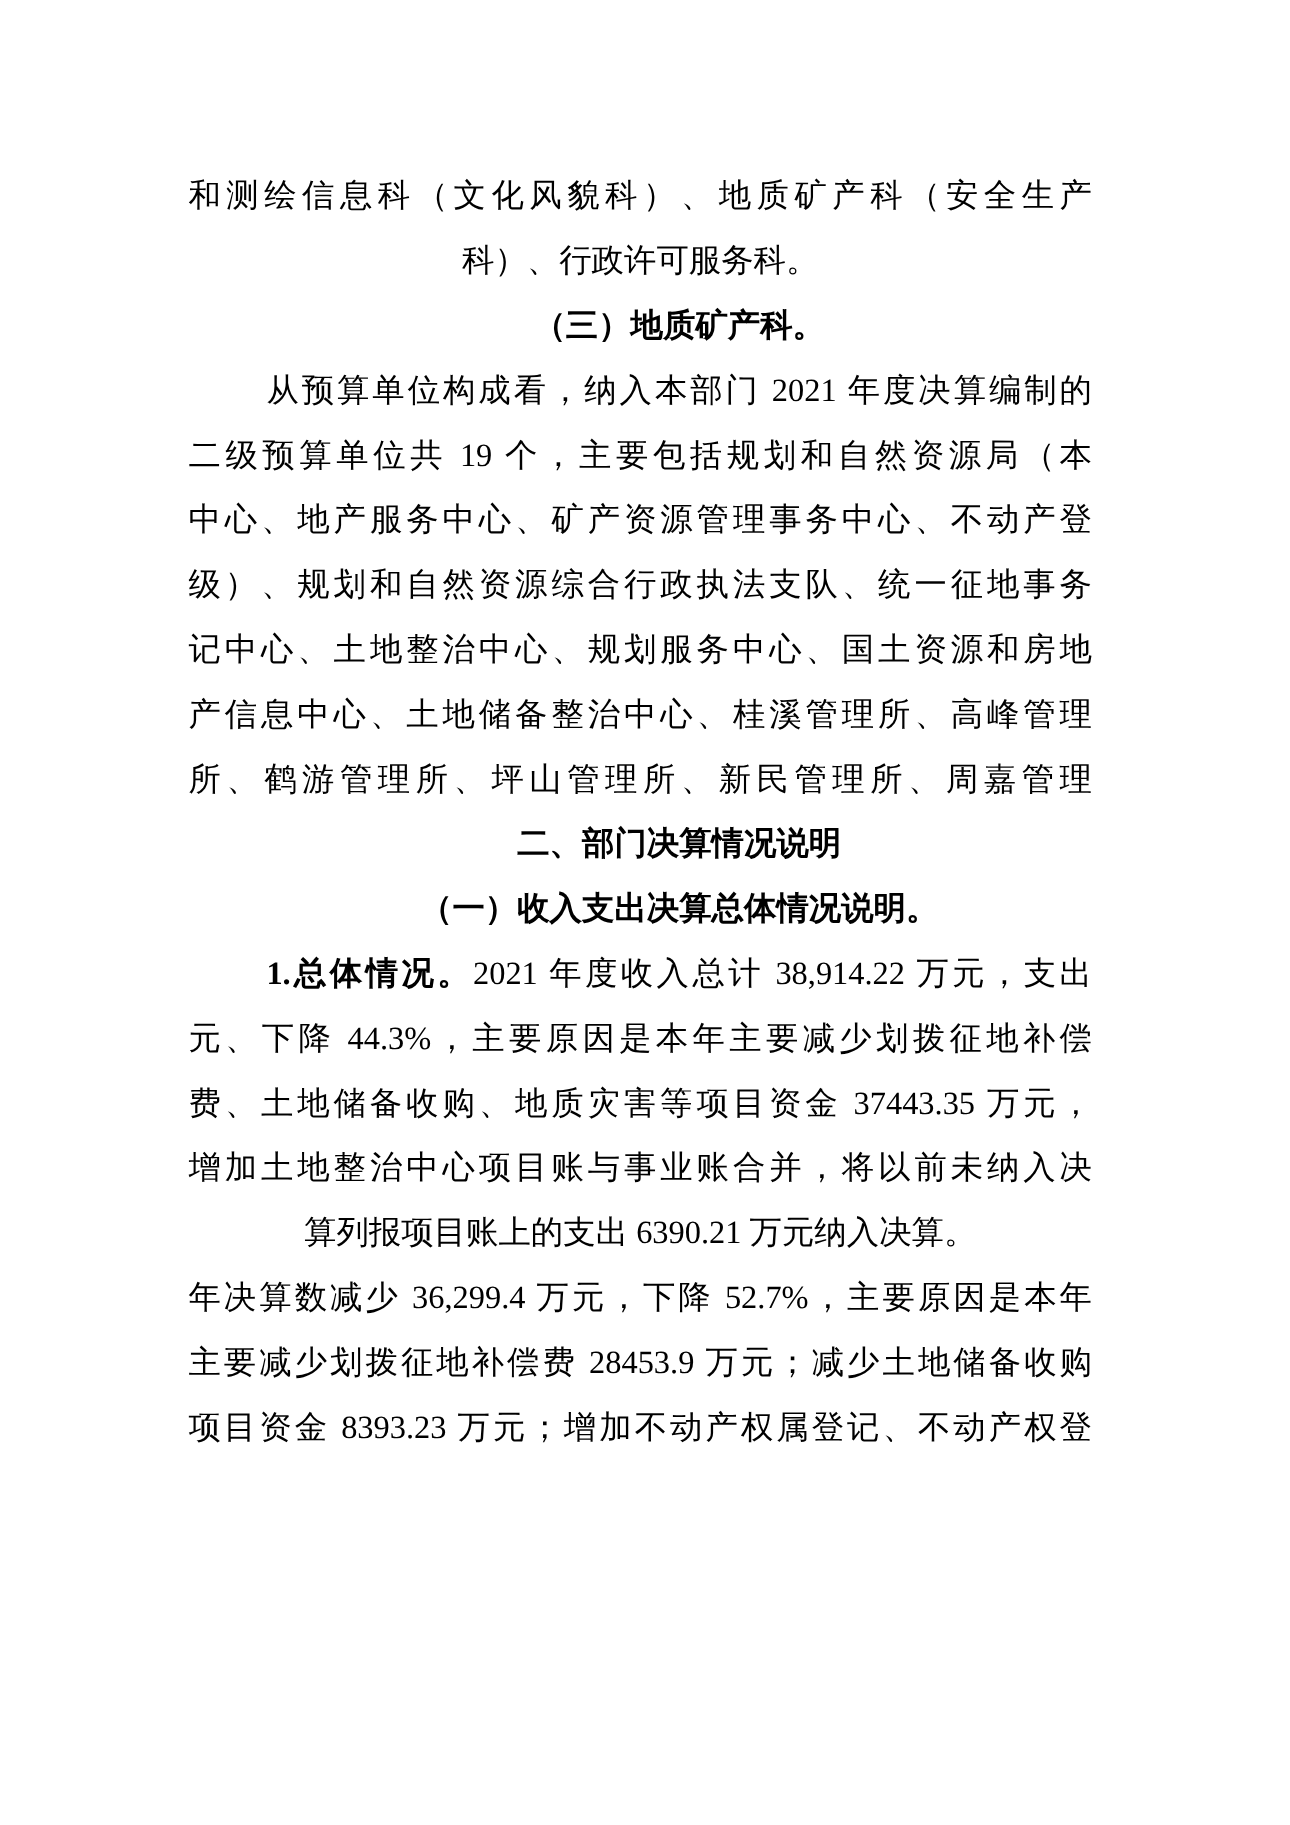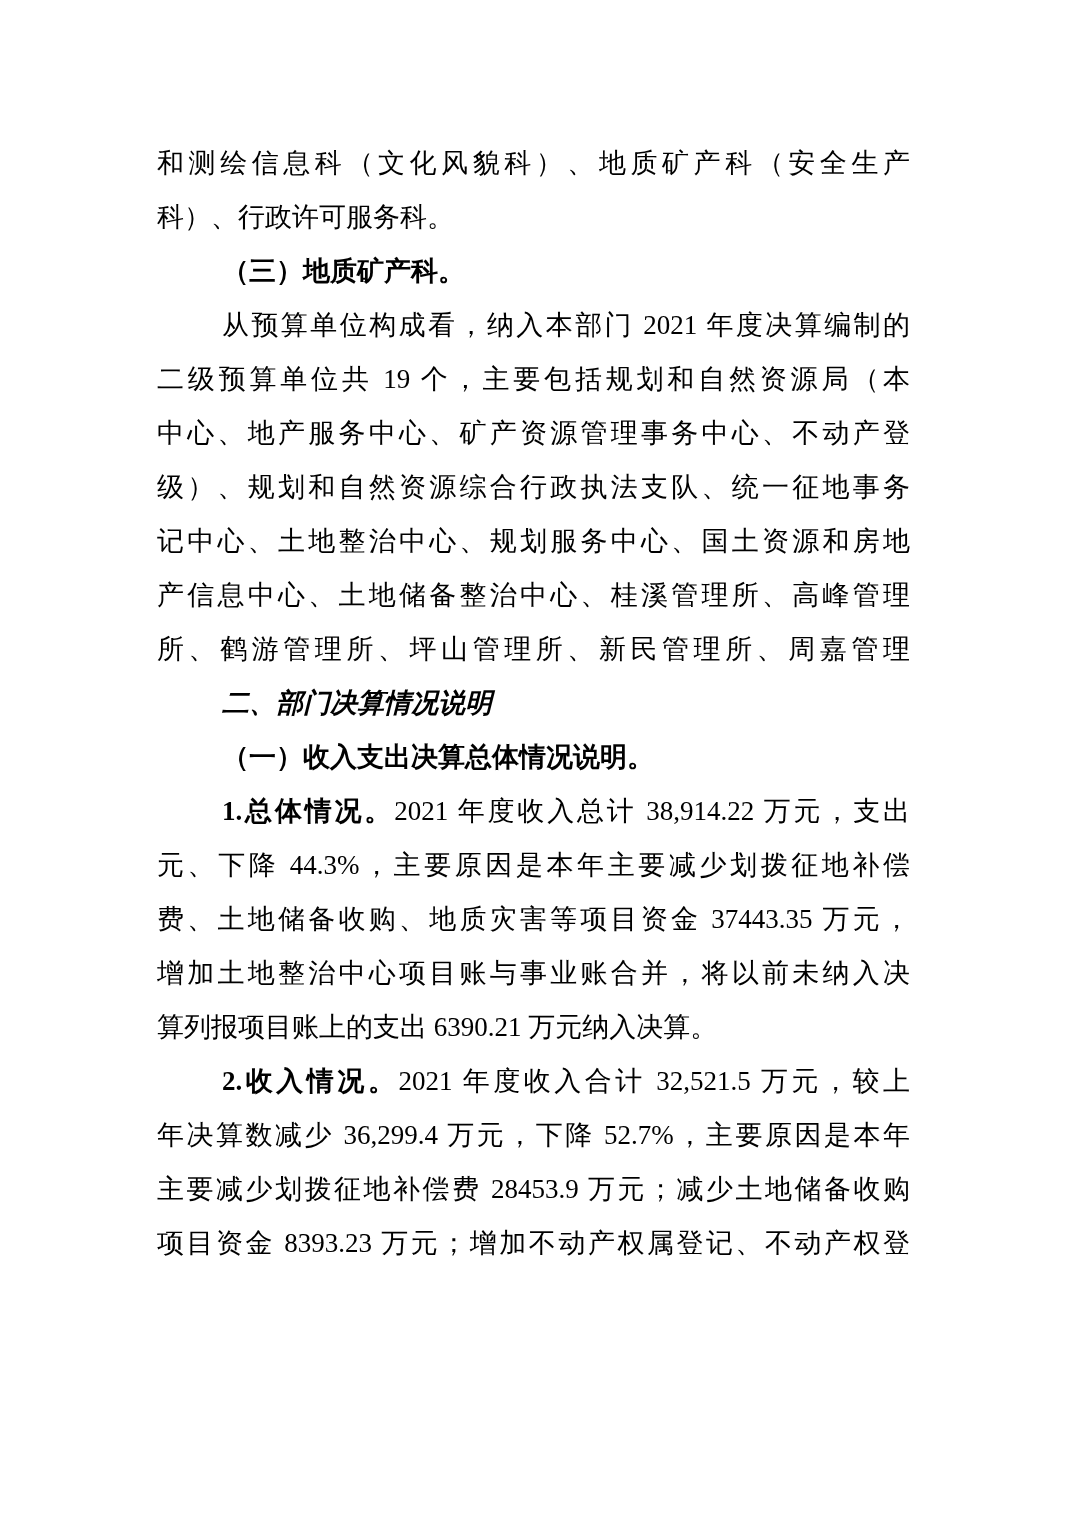--- a/index.html
+++ b/index.html
@@ -20,36 +20,36 @@
     width: 753px;
   }
   .line {
     font-family: "Liberation Serif", "DejaVu Serif", serif;
     font-size: 27px;
     line-height: 54px;
     height: 54px;
     color: #000000;
     overflow: hidden;
     white-space: normal;
+    text-align: center;
   }
   .line.justify {
     text-align: justify;
     text-align-last: justify;
     text-justify: inter-character;
   }
   .line.indent {
     text-indent: 65px;
   }
   .line.subheading {
     font-weight: bold;
   }
   .line.heading {
     font-family: "Liberation Sans", "DejaVu Sans", sans-serif;
     font-weight: bold;
-    font-style: italic;
   }
   .bold-run {
     font-weight: bold;
   }
 </style>
 </head>
 <body>
 
 <div class="page">
   <div class="textblock">
@@ -63,18 +63,17 @@
       <div class="line justify"><span>记中心、土地整治中心、规划服务中心、国土资源和房地</span></div>
       <div class="line justify"><span>产信息中心、土地储备整治中心、桂溪管理所、高峰管理</span></div>
       <div class="line justify"><span>所、鹤游管理所、坪山管理所、新民管理所、周嘉管理</span></div>
       <div class="line heading indent"><span class="bold-run">二、部门决算情况说明</span></div>
       <div class="line subheading indent"><span class="bold-run">（一）收入支出决算总体情况说明。</span></div>
       <div class="line indent justify"><span class="bold-run">1.总体情况。</span><span>2021 年度收入总计 38,914.22 万元，支出</span></div>
       <div class="line justify"><span>元、下降 44.3%，主要原因是本年主要减少划拨征地补偿</span></div>
       <div class="line justify"><span>费、土地储备收购、地质灾害等项目资金 37443.35 万元，</span></div>
       <div class="line justify"><span>增加土地整治中心项目账与事业账合并，将以前未纳入决</span></div>
       <div class="line"><span>算列报项目账上的支出 6390.21 万元纳入决算。</span></div>
-      <div class="line indent justify"><span class="bold-run">2.收入情况。</span><span>2021 年度收入合计 32,521.5 万元，较上</span></div>
       <div class="line justify"><span>年决算数减少 36,299.4 万元，下降 52.7%，主要原因是本年</span></div>
       <div class="line justify"><span>主要减少划拨征地补偿费 28453.9 万元；减少土地储备收购</span></div>
       <div class="line justify"><span>项目资金 8393.23 万元；增加不动产权属登记、不动产权登</span></div>
     </div>
 </div>
 
 </body></html>

